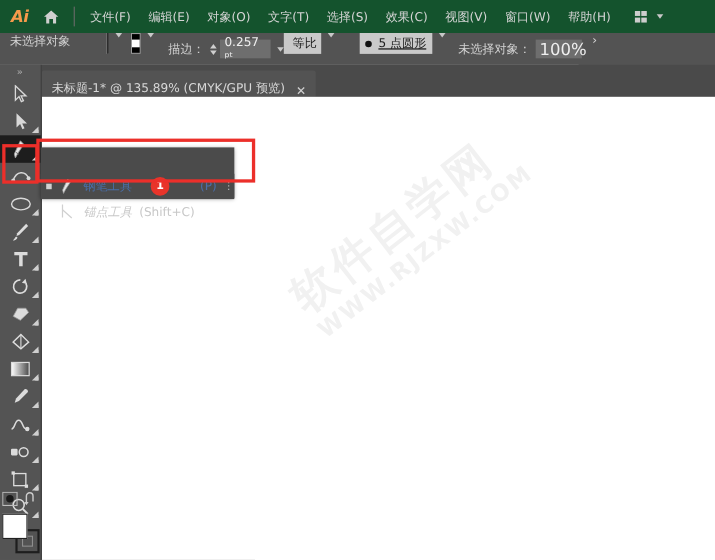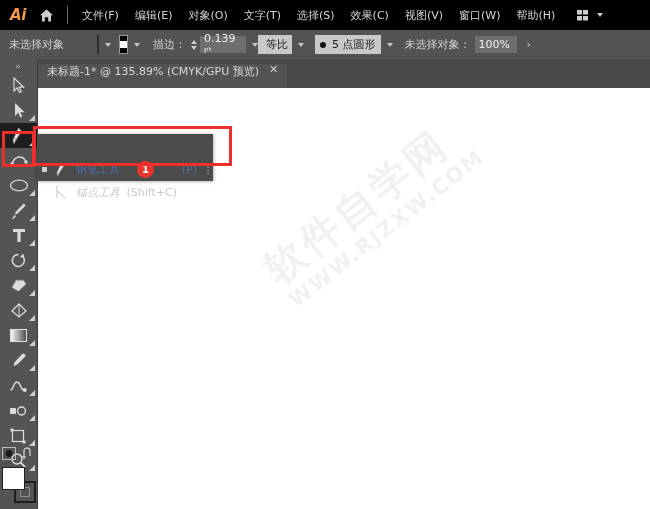--- a/index.html
+++ b/index.html
@@ -7,21 +7,21 @@
     width:650px;height:509px;overflow:hidden;
     background:#535353;
     font-family:"DejaVu Sans","Liberation Sans",sans-serif;
     -webkit-font-smoothing:antialiased;
   }
   #app{position:relative;width:650px;height:509px;}
 
   
   .menubar{
     position:absolute;left:0;top:0;width:650px;height:30px;
-    background:#000000;display:flex;align-items:center;
+    background:#14532d;display:flex;align-items:center;
   }
   .ai-logo{
     width:26px;height:30px;display:flex;align-items:center;justify-content:center;
     color:#f59a4b;font-size:15px;font-weight:bold;font-style:italic;
     letter-spacing:-0.5px;margin-left:5px;
   }
   .home-btn{
     width:30px;height:30px;display:flex;align-items:center;justify-content:center;
   }
   .menu-sep{width:1px;height:18px;background:#6a6a6a;margin:0 6px;}
@@ -29,21 +29,21 @@
   .menu-item{
     color:#d4d4d4;font-size:11px;padding:0 8px;height:30px;
     display:flex;align-items:center;white-space:nowrap;cursor:default;
   }
   .ws-btn{display:flex;align-items:center;margin-left:14px;gap:4px;}
 
   
   .controlbar{
     position:absolute;left:0;top:30px;width:526px;height:29px;
     background:#535353;border-bottom:1px solid #e5e5e5;
-    display:flex;align-items:center;
+    display:flex;
   }
   .cb-label{color:#d2d2d2;font-size:11px;white-space:nowrap;}
   .cb-sel{margin-left:9px;}
   .swatch{
     width:19px;height:19px;border:1px solid #2d2d2d;box-sizing:border-box;
   }
   .swatch.fill{background:#ffffff;margin-left:33px;}
   .swatch.stroke{
     background:#000000;margin-left:8px;
     display:flex;align-items:center;justify-content:center;
@@ -62,40 +62,40 @@
     background:#6e6e6e;color:#efefef;font-size:11px;height:17px;min-width:46px;
     display:flex;align-items:center;padding:0 4px;margin-left:3px;box-sizing:border-box;
   }
   .profile-box{
     background:#c9c9c9;height:19px;width:86px;
     display:flex;align-items:center;padding:0 4px;box-sizing:border-box;gap:4px;
   }
   .profile-line{flex:1;height:2px;background:#101010;}
   .profile-txt{color:#1c1c1c;font-size:11px;white-space:nowrap;}
   .brush-box{
-    background:#c9c9c9;height:19px;width:88px;margin-left:11px;
-    display:flex;align-items:center;padding:0 5px;box-sizing:border-box;gap:6px;
+    background:#c9c9c9;height:19px;width:88px;margin-left:23px;
+    display:flex;align-items:center;padding:0 5px;box-sizing:border-box;gap:6px;text-decoration:underline;
   }
   .brush-dot{width:6px;height:6px;border-radius:50%;background:#111;}
   .brush-txt{color:#1c1c1c;font-size:11px;white-space:nowrap;}
   .opacity-grp{display:flex;align-items:center;margin-left:12px;}
   .op-field{
-    background:#6e6e6e;color:#efefef;font-size:11px;height:17px;width:42px;
+    background:#6e6e6e;color:#efefef;font-size:15px;height:17px;width:42px;
     display:flex;align-items:center;padding:0 4px;margin-left:4px;box-sizing:border-box;
   }
   .chev-r{color:#d0d0d0;font-size:11px;margin-left:10px;}
 
   
   .tabbar{
     position:absolute;left:0;top:59px;width:650px;height:29px;
     background:#4a4a4a;display:flex;align-items:flex-end;
   }
   .tab{
     margin-left:38px;height:24px;background:#535353;
-    display:flex;align-items:flex-start;padding:0 9px;gap:10px;
+    display:flex;align-items:flex-end;padding:0 9px;gap:10px;
     border-top-left-radius:2px;border-top-right-radius:2px;
   }
   .tab-title{color:#d8d8d8;font-size:11px;white-space:nowrap;}
   .tab-close{color:#cfcfcf;font-size:11px;line-height:1;}
 
   
   .toolbar{
     position:absolute;left:0;top:59px;width:37px;height:450px;
     background:#545454;border-right:1px solid #3e3e3e;
   }
@@ -224,21 +224,21 @@
         <div class="inner"></div>
       </div>
     <div class="caret"></div>
 
     <div class="stroke-grp">
       <span class="cb-label">描边：</span>
       <div class="stepper">
         <div class="up"></div>
           <div class="dn"></div>
       </div>
-      <div class="numfield">0.139 ᵖᵗ</div>
+      <div class="numfield">0.257 ᵖᵗ</div>
       <div class="caret"></div>
     </div>
 
     <div class="profile-box">
       <div class="profile-line"></div>
       <span class="profile-txt">等比</span>
     </div>
     <div class="caret"></div>
 
     <div class="brush-box">

